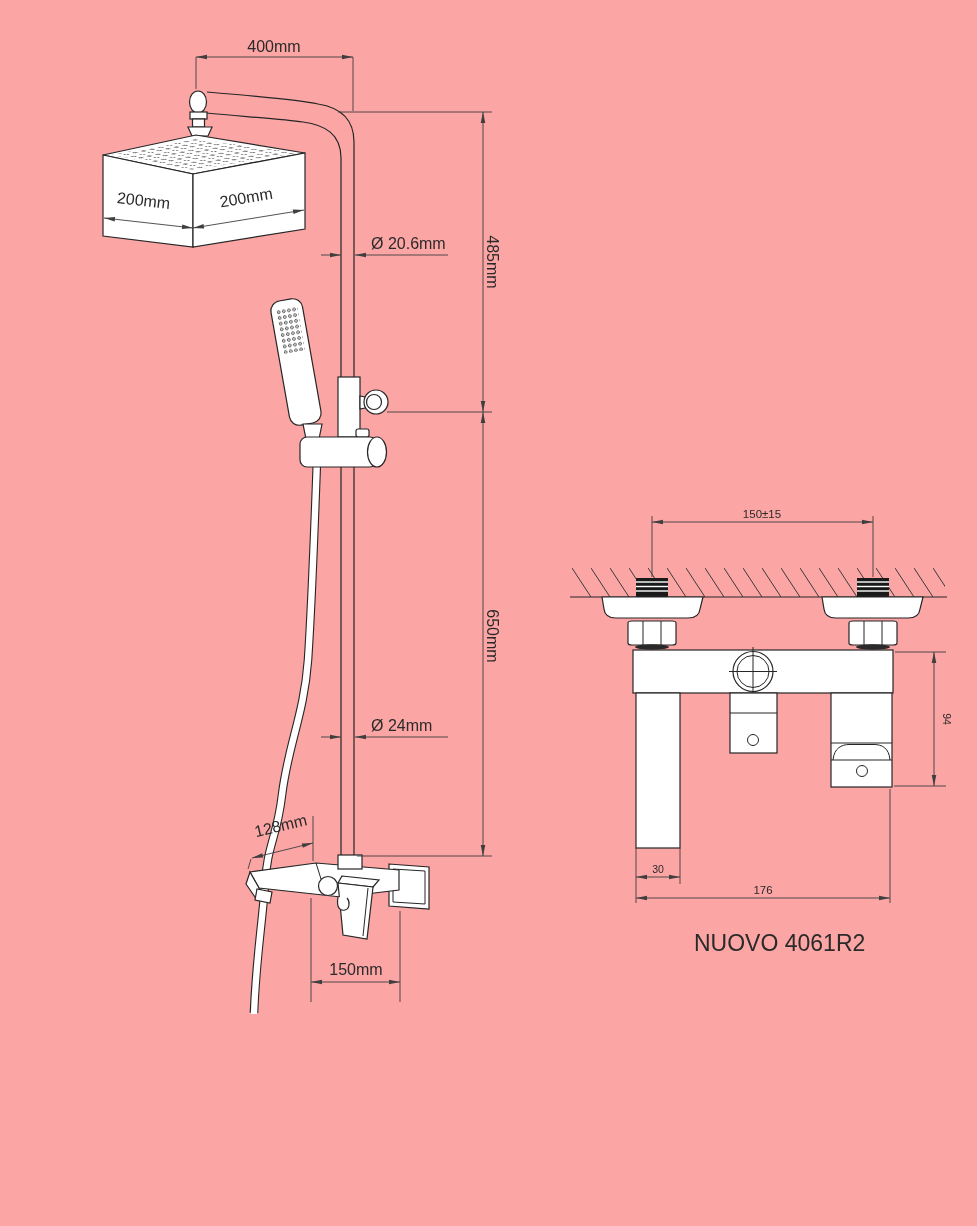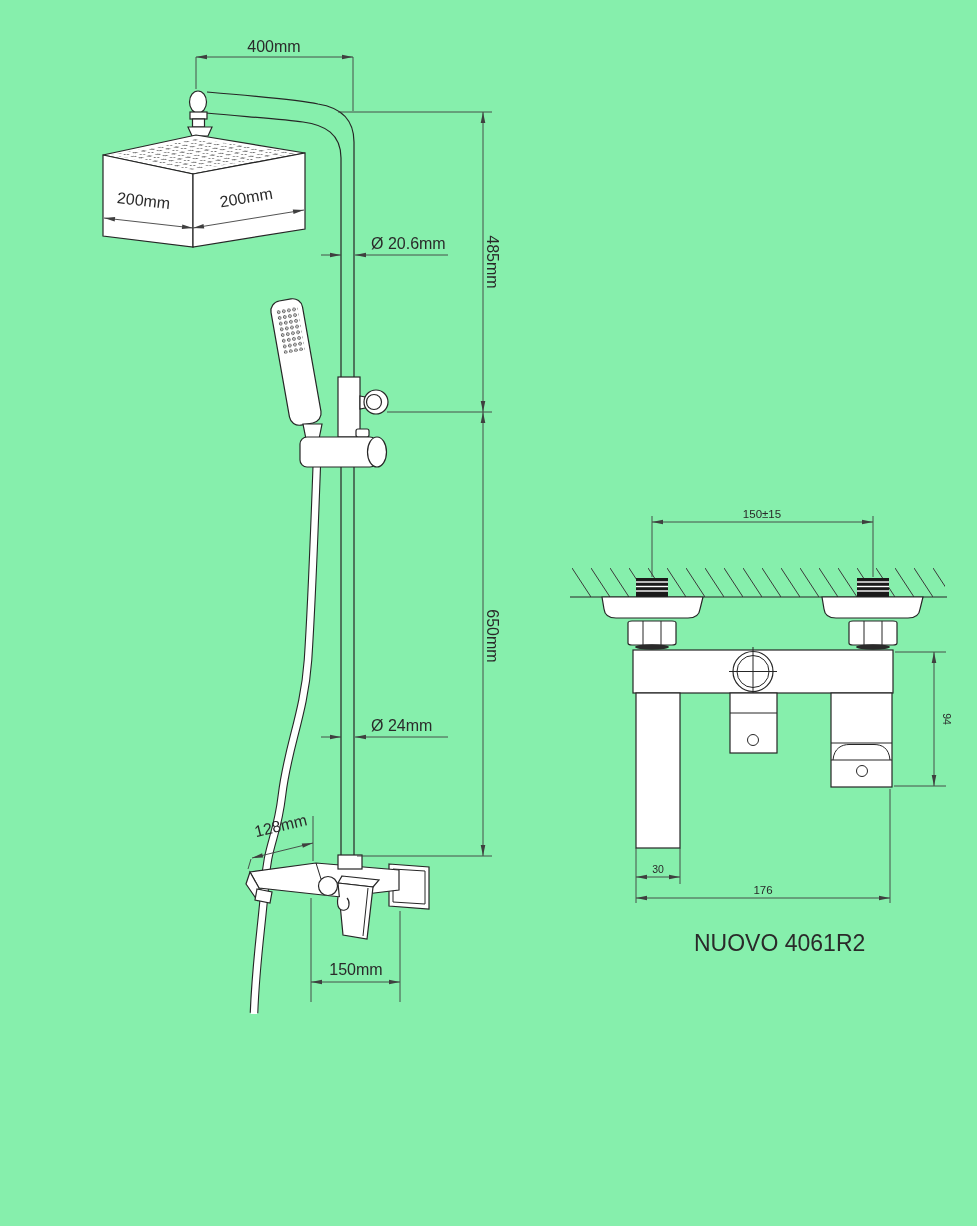--- a/index.html
+++ b/index.html
@@ -1,16 +1,16 @@
 <!DOCTYPE html>
 <html><head>
 <meta charset="utf-8">
 <style>
   html,body{margin:0;padding:0;background:#ffffff;}
-  .page{width:977px;height:1226px;position:relative;background:#86efac;overflow:hidden;}
+  .page{width:977px;height:1226px;position:relative;background:#fca5a5;overflow:hidden;}
   svg{display:block;}
   svg text{font-family:"Liberation Sans",sans-serif;fill:#2a2a2a;}
   .p{stroke:#262626;stroke-width:1.2;fill:none;}
   .pw{stroke:#262626;stroke-width:1.2;fill:#ffffff;}
   .pt{stroke:#262626;stroke-width:1;fill:none;}
   .d{stroke:#3f3f3f;stroke-width:0.9;fill:none;}
   .hoseO{stroke:#262626;stroke-width:8.6;fill:none;}
   .hoseI{stroke:#ffffff;stroke-width:6.4;fill:none;}
 </style>
 </head>

